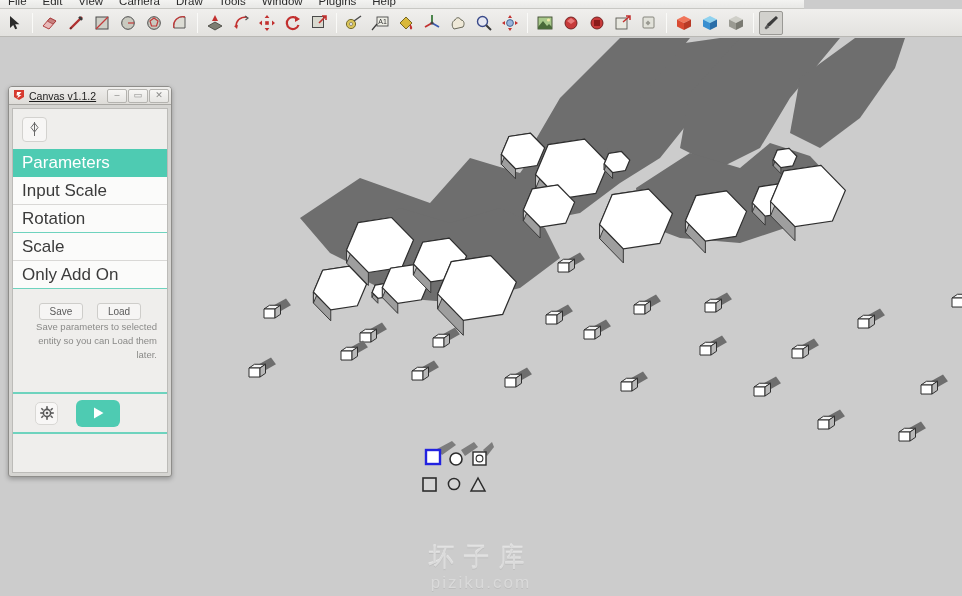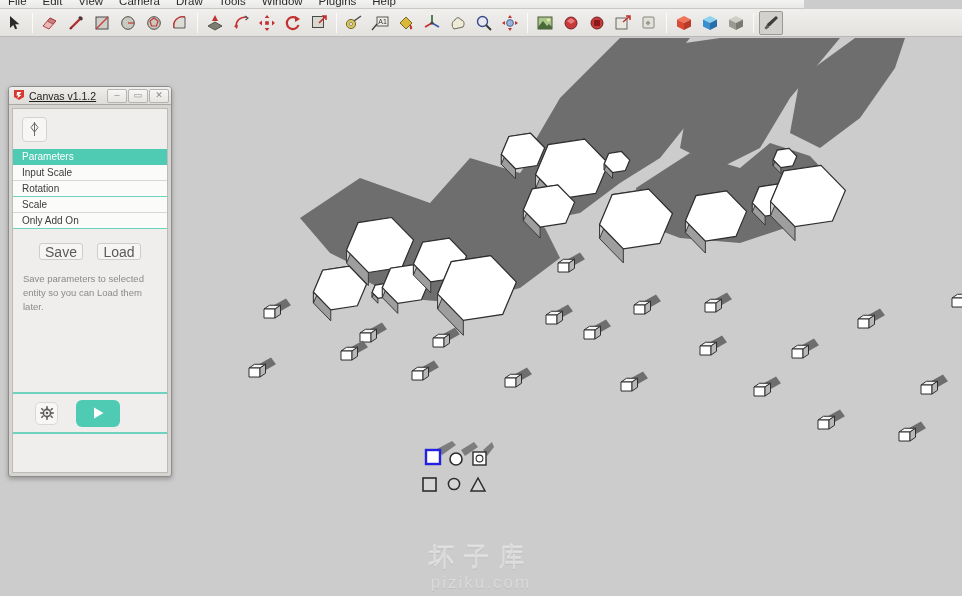--- a/index.html
+++ b/index.html
@@ -118,46 +118,45 @@
     padding-left: 9px; background: #efeeec;
   }
   .mini-tool {
     width: 25px; height: 25px;
     border: 1px solid #d3d2cf; border-radius: 4px;
     background: #f7f6f5;
     display: flex; align-items: center; justify-content: center;
   }
   .dlg-list { background: #fbfbfa; }
   .dlg-list .row {
-    height: 16px; display: flex; align-items: center;
+    height: 28px; display: flex; align-items: center;
     padding-left: 9px;
-    font-size: 10px; color: #3b3b3b;
+    font-size: 17px; color: #3b3b3b;
     border-bottom: 1px solid #d9d8d6;
     background: #fbfbfa;
   }
   .dlg-list .row.sel {
     background: #4ecbb2; color: #ffffff;
     border-bottom: 1px solid #4ecbb2;
   }
   .dlg-list .row.tealborder { border-bottom: 1px solid #6ed3be; }
   .dlg-savearea {
     flex: 1; background: #efeeec;
     padding: 14px 10px 0 10px;
   }
   .btn-row { display: flex; justify-content: center; gap: 14px; }
   .sm-btn {
     min-width: 44px; height: 17px;
     border: 1px solid #cecdca; border-radius: 3px;
     background: #f6f5f4;
-    font-size: 14px; color: #5a5a5a;
+    font-size: 10px; color: #5a5a5a;
     display: flex; align-items: center; justify-content: center;
   }
   .hint {
-    margin-top: 12px;
-    font-size: 9.5px; color: #8a8a88; line-height: 1.45;
+    font-size: 9.5px; color: #8a8a88; line-height: 1.45; text-align: right;
   }
   .dlg-footer {
     flex: 0 0 42px;
     border-top: 2px solid #6ed3be;
     border-bottom: 2px solid #6ed3be;
     background: #efeeec;
     display: flex; align-items: center; padding-left: 22px; gap: 18px;
   }
   .gear-btn {
     width: 23px; height: 23px;

